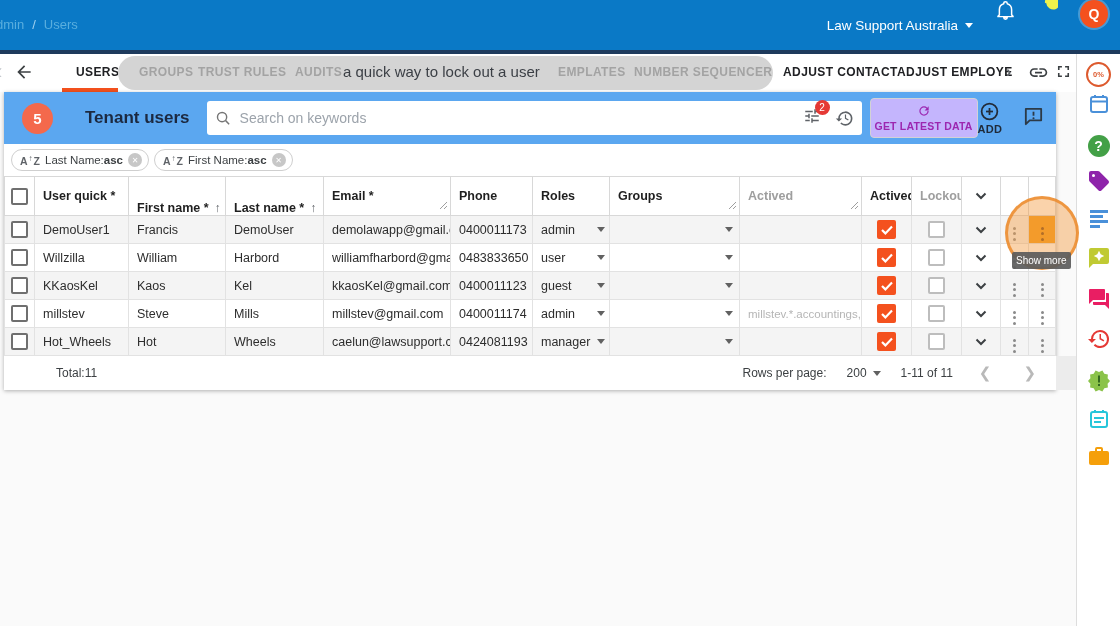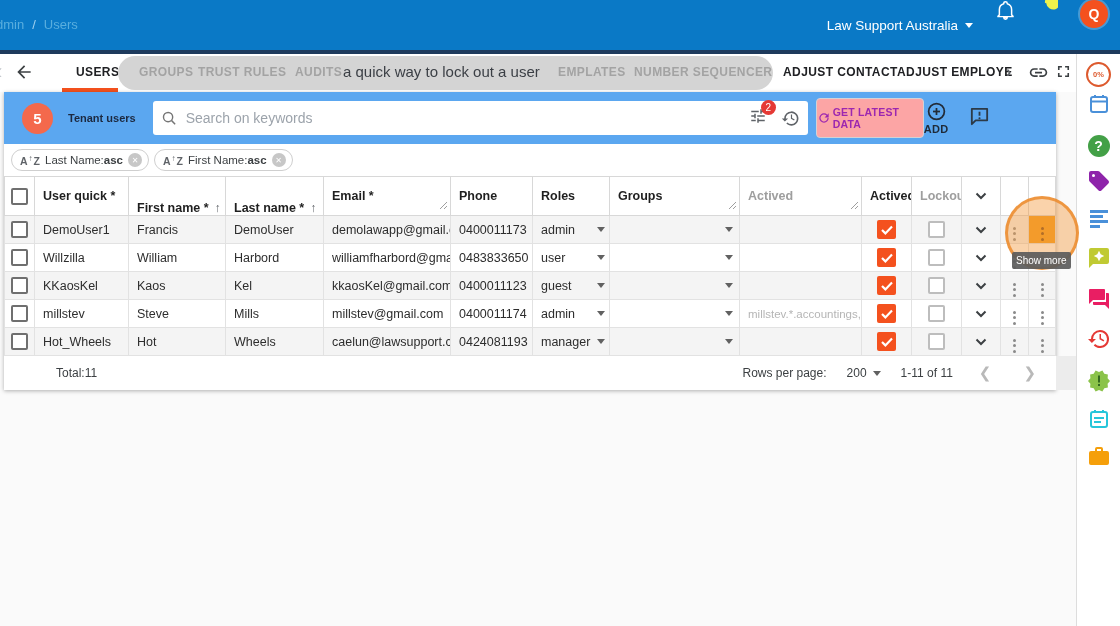--- a/index.html
+++ b/index.html
@@ -29,29 +29,29 @@
   .tab-tooltip { position:absolute; left:343px; top:63px; z-index:3; font-size:15px; color:#3b3f45; white-space:nowrap; }
   .tab-more { position:absolute; top:9px; color:#5f6368; font-size:16px; font-weight:bold; }
   .strip-icon { position:absolute; top:8px; cursor:pointer; }
 
   
   .card { position:absolute; left:4px; top:92px; width:1052px; height:298px; background:#fff; box-shadow:0 1px 4px rgba(0,0,0,.3); }
 
   .toolbar { height:52px; background:#5ba7f0; display:flex; align-items:center; padding:0 8px; }
   .badge5 { width:31px; height:31px; border-radius:50%; background:#f4694c; color:#fff; font-weight:bold; font-size:15px;
             display:flex; align-items:center; justify-content:center; margin-left:10px; flex:none; }
-  .tb-title { margin-left:15px; font-size:11px; font-weight:bold; color:#1c2940; white-space:nowrap; }
+  .tb-title { margin-left:32px; font-size:17px; font-weight:bold; color:#1c2940; white-space:nowrap; }
   .searchbox { margin-left:17px; width:655px; height:34px; background:#fff; border-radius:3px; display:flex; align-items:center; padding:0 8px; flex:none; }
   .searchbox input { border:none; outline:none; flex:1; font-size:14px; color:#333; font-family:"Liberation Sans",sans-serif; }
   .searchbox input::placeholder { color:#9ca3ab; }
   .filter-wrap { position:relative; margin-right:14px; cursor:pointer; }
   .filter-badge { position:absolute; right:-9px; top:-7px; min-width:15px; height:15px; border-radius:50%; background:#e53935;
                   color:#fff; font-size:10px; display:flex; align-items:center; justify-content:center; }
-  .get-latest { margin-left:8px; width:108px; height:40px; background:#fca5a5; border:1px solid #d2d2d6; border-radius:4px;
-                display:flex; flex-direction:row; align-items:center; justify-content:center; gap:2px; cursor:pointer; flex:none; }
+  .get-latest { margin-left:8px; width:108px; height:40px; background:#c4b5fd; border:1px solid #d2d2d6; border-radius:4px;
+                display:flex; flex-direction:column; align-items:center; justify-content:center; gap:2px; cursor:pointer; flex:none; }
   .get-latest .gl-label { font-size:10.5px; font-weight:bold; color:#9c27b0; letter-spacing:.2px; }
   .tb-add { display:flex; flex-direction:column; align-items:center; gap:1px; cursor:pointer; }
   .tb-add .add-label { font-size:11px; font-weight:bold; color:#1f2a38; letter-spacing:.3px; }
   .tb-feedback { margin-left:20px; cursor:pointer; }
 
   
   .chipsrow { height:32px; display:flex; align-items:center; gap:5px; padding-left:7px; background:#fff; }
   .chip { height:22px; border-radius:12px; display:flex; align-items:center; font-size:11.5px; white-space:nowrap; }
   .chip.tenant { background:#54a3e9; color:#13253c; padding:0 12px 0 9px; gap:7px; }
   .chip.sort { background:#fff; border:1px solid #cfcfcf; color:#3c4043; padding:0 6px 0 8px; gap:5px; }

